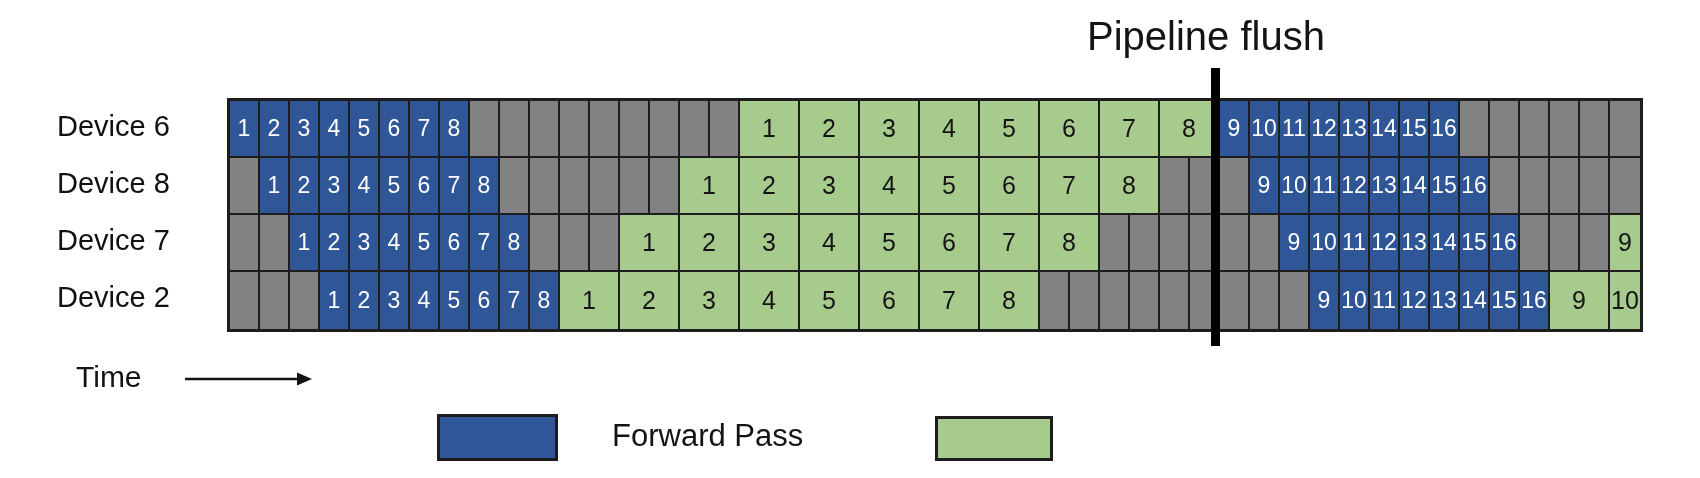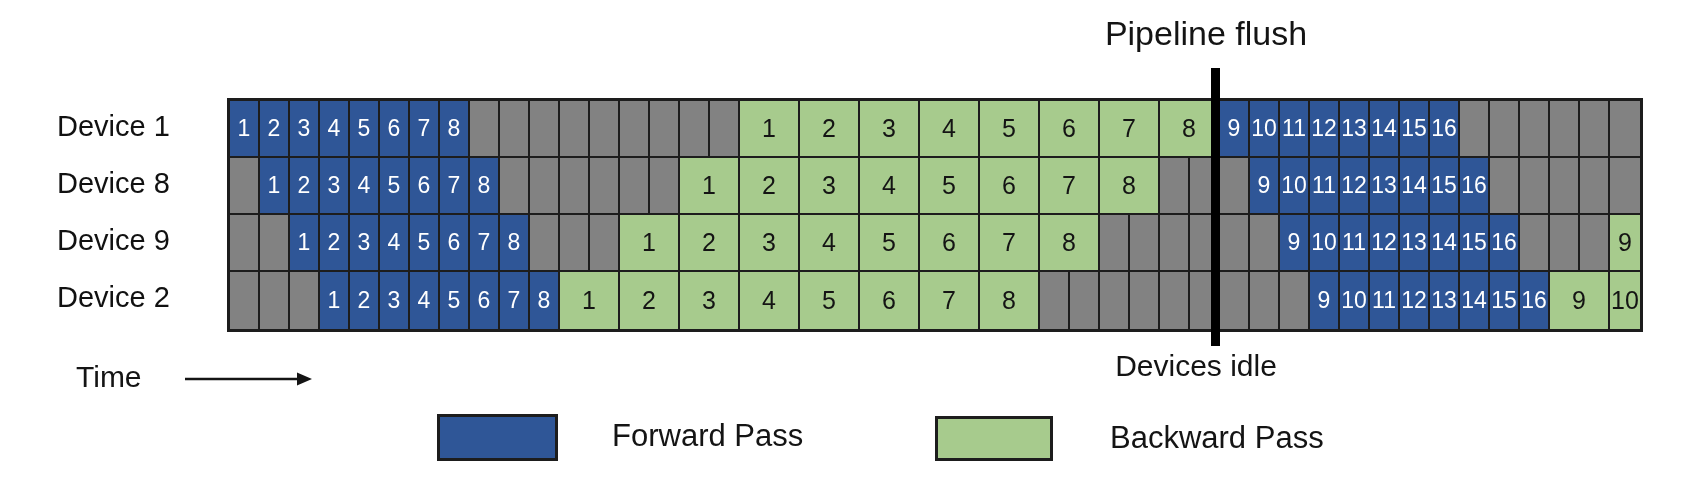--- a/index.html
+++ b/index.html
@@ -66,21 +66,21 @@
     width: 9px;
     height: 278px;
     background: var(--flush, #000000);
     z-index: 6;
   }
   #flush-label {
     position: absolute;
     left: 1206px;
     top: 14px;
     transform: translateX(-50%);
-    font-size: 34px;
+    font-size: 40px;
     color: #141414;
     white-space: nowrap;
     text-align: center;
   }
   #idle-label {
     position: absolute;
     left: 1196px;
     top: 349px;
     transform: translateX(-50%);
     font-size: 30px;
@@ -287,36 +287,34 @@
         <div class="cell forward" style="width: 30px;">13</div>
         <div class="cell forward" style="width: 30px;">14</div>
         <div class="cell forward" style="width: 30px;">15</div>
         <div class="cell forward" style="width: 30px;">16</div>
         <div class="cell backward" style="width: 60px;">9</div>
         <div class="cell backward" style="width: 30px;">10</div>
       </div>
     </div>
 
   <div id="device-labels">
-      <div class="device-label" style="top: 98px;">Device 1</div>
+      <div class="device-label" style="top: 98px;">Device 6</div>
       <div class="device-label" style="top: 155px;">Device 8</div>
-      <div class="device-label" style="top: 212px;">Device 9</div>
+      <div class="device-label" style="top: 212px;">Device 7</div>
       <div class="device-label" style="top: 269px;">Device 2</div>
     </div>
 
   <div id="flush-line"></div>
 
-  <div id="idle-label">Devices idle</div>
 
   <div id="time-label">Time</div>
 
   <svg id="time-arrow" width="130" height="22" viewBox="0 0 130 22">
     <line x1="2" y1="11" x2="116" y2="11" stroke="#141414" stroke-width="2.5"></line>
     <polygon points="114,4.5 129,11 114,17.5" fill="#141414"></polygon>
   </svg>
 
   <div id="legend-forward-swatch" class="legend-swatch"></div>
   <div id="legend-forward-label" class="legend-label">Forward Pass</div>
 
   <div id="legend-backward-swatch" class="legend-swatch"></div>
-  <div id="legend-backward-label" class="legend-label">Backward Pass</div>
 
 </div>
 
 </body></html>

